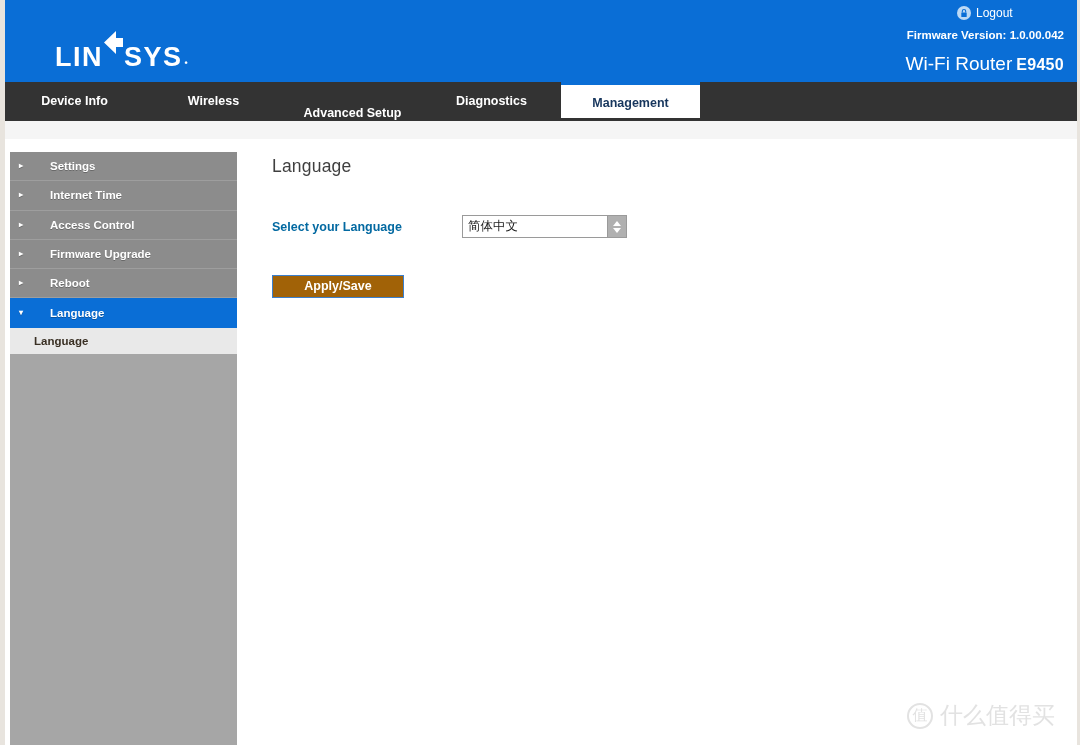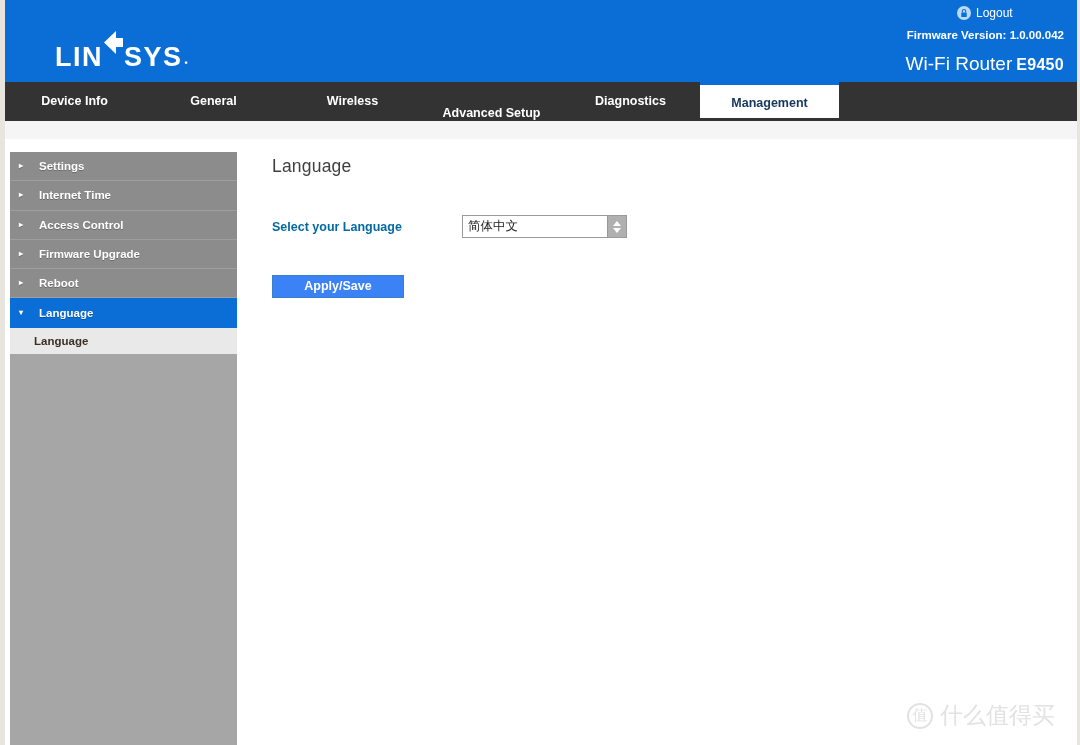--- a/index.html
+++ b/index.html
@@ -198,21 +198,21 @@
     border-bottom: 1px solid #0a6ed6;
   }
   .caret {
     width: 12px;
     display: inline-block;
     font-size: 8px;
     line-height: 1;
     color: #ffffff;
     flex: 0 0 12px;
   }
-  .menu-label { margin-left: 8px; }
+  .menu-label { margin-left: 19px; }
 
   .submenu-item {
     height: 26px;
     background: #e9e9e9;
     color: #3a3024;
     font-size: 11.5px;
     font-weight: bold;
     display: flex;
     align-items: center;
     padding-left: 24px;
@@ -284,21 +284,21 @@
     border-left: 4px solid transparent;
     border-right: 4px solid transparent;
   }
   .spinner .tri-up { border-bottom: 5px solid #ffffff; }
   .spinner .tri-dn { border-top: 5px solid #ffffff; }
 
   .apply-btn {
     margin: 37px 0 0 22px;
     width: 132px;
     height: 23px;
-    background: #3b82f6;
+    background: #a16207;
     border: 1px solid #3b7fcc;
     color: #ffffff;
     font-size: 12.5px;
     font-weight: bold;
     font-family: "Liberation Sans", sans-serif;
     cursor: pointer;
     line-height: 1;
   }
 
   
@@ -364,21 +364,20 @@
 
       <div class="model-line">
         <span>Wi-Fi Router</span><span class="model-sub">E9450</span>
       </div>
 
     </div>
   </div>
 
   <div class="navbar">
     <div class="tab tab-devinfo">Device Info</div>
-    <div class="tab tab-general">General</div>
     <div class="tab tab-wireless">Wireless</div>
     <div class="tab tab-advanced">Advanced Setup</div>
     <div class="tab tab-diagnostics">Diagnostics</div>
     <div class="tab tab-management active">Management</div>
   </div>
 
   <div class="below-nav-strip"></div>
   <div class="below-nav-gap"></div>
 
   <div class="main">

